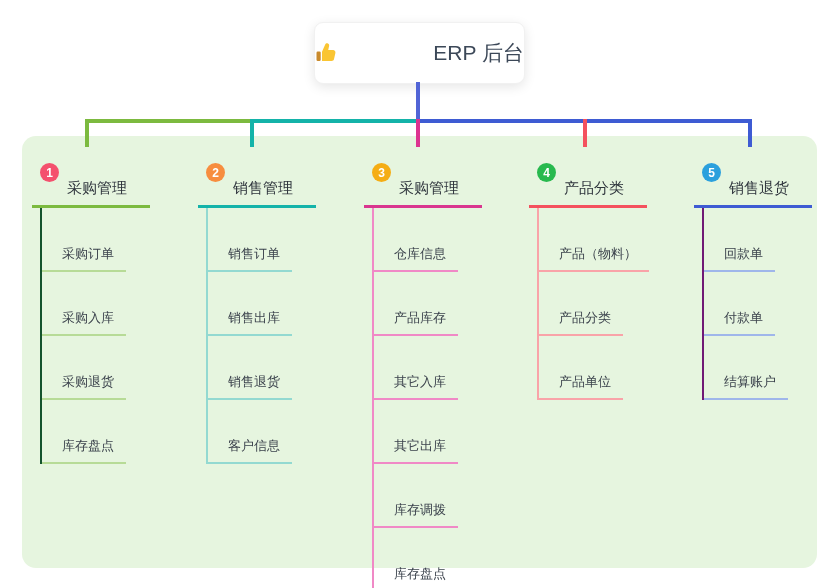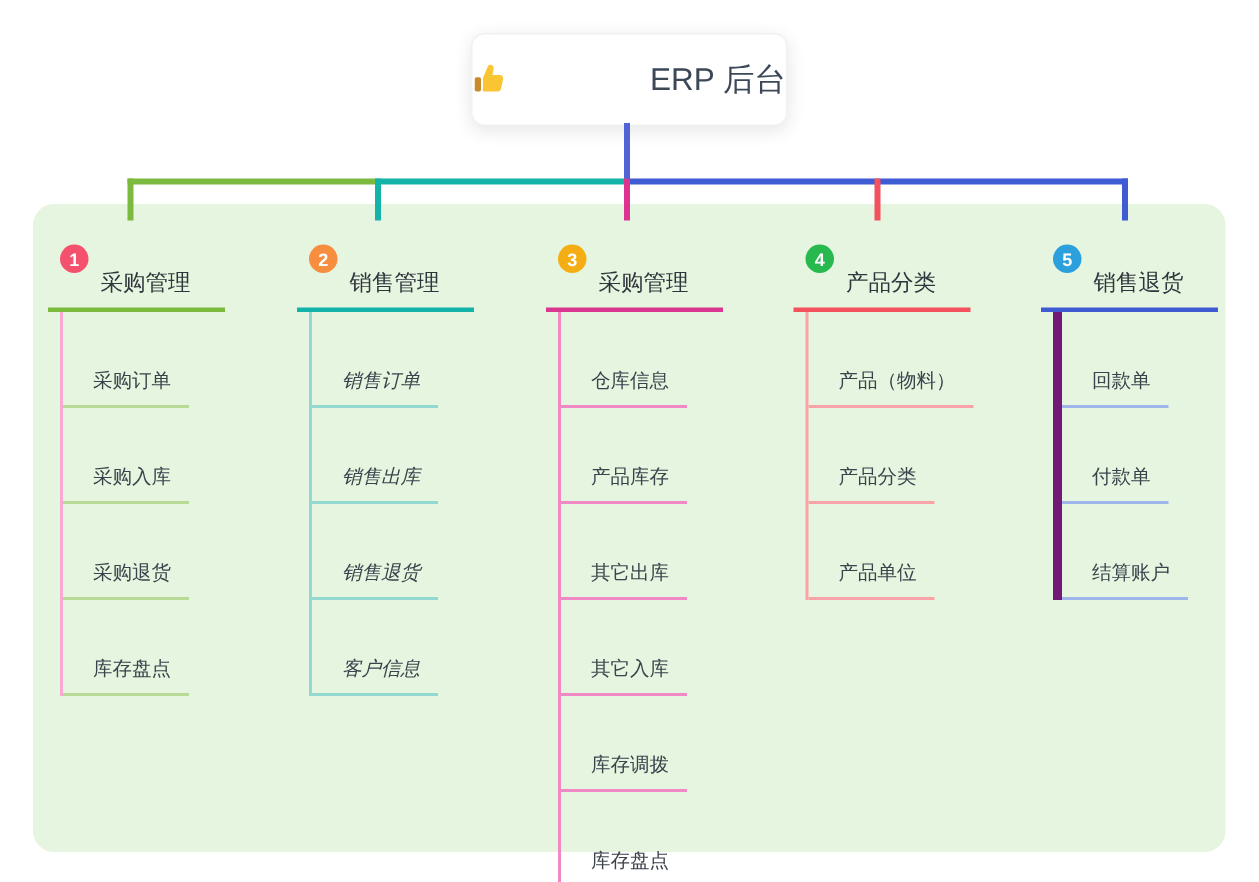--- a/index.html
+++ b/index.html
@@ -46,29 +46,29 @@
     display:flex;align-items:center;justify-content:center;
     color:#fff;font-size:12px;font-weight:bold;}
   .c1 .badge{background:#f4516e;}
   .c2 .badge{background:#f78d3f;}
   .c3 .badge{background:#f5ad14;}
   .c4 .badge{background:#28b94e;}
   .c5 .badge{background:#2ba0dd;}
   .blabel{font-size:15px;color:#2f353d;white-space:nowrap;margin-top:32px;}
 
   .items{margin-left:8px;}
-  .c1 .items{border-left:2px solid #f9a8d4;}
+  .c1 .items{border-left:2px solid #14532d;}
   .c2 .items{border-left:2px solid #93d9d1;}
   .c3 .items{border-left:2px solid #f089c6;}
   .c4 .items{border-left:2px solid #f9a3a8;}
-  .c5 .items{border-left:6px solid #701a75;text-align:center;}
+  .c5 .items{border-left:2px solid #701a75;text-align:center;}
   .item{height:55px;display:flex;align-items:flex-end;width:max-content;
     padding:0 12px 7px 20px;font-size:13px;color:#3b424c;white-space:nowrap;cursor:pointer;}
   .c1 .item{border-bottom:2px solid #b7db97;}
-  .c2 .item{border-bottom:2px solid #93d9d1;font-style:italic;}
+  .c2 .item{border-bottom:2px solid #93d9d1;}
   .c3 .item{border-bottom:2px solid #f089c6;}
   .c4 .item{border-bottom:2px solid #f9a3a8;}
   .c5 .item{border-bottom:2px solid #9fb6ea;}
 </style>
 </head>
 <body>
 
 <div class="stage">
 
   <div class="panel"></div>
@@ -120,22 +120,22 @@
   </div>
 
   <div class="branch b3 c3">
     <div class="bhead">
       <span class="badge">3</span>
       <span class="blabel">采购管理</span>
     </div>
     <div class="items">
       <div class="item">仓库信息</div>
       <div class="item">产品库存</div>
+      <div class="item">其它入库</div>
       <div class="item">其它出库</div>
-      <div class="item">其它入库</div>
       <div class="item">库存调拨</div>
       <div class="item">库存盘点</div>
       <div class="item">出库库明细</div>
     </div>
   </div>
 
   <div class="branch b4 c4">
     <div class="bhead">
       <span class="badge">4</span>
       <span class="blabel">产品分类</span>

